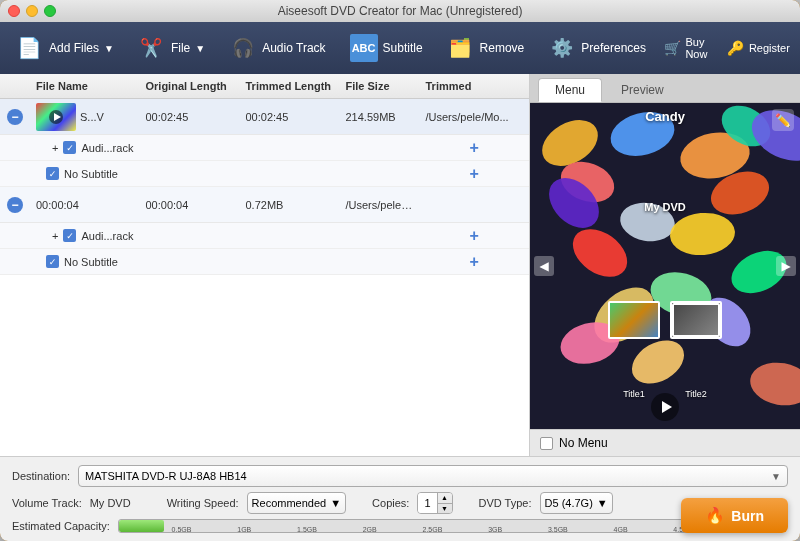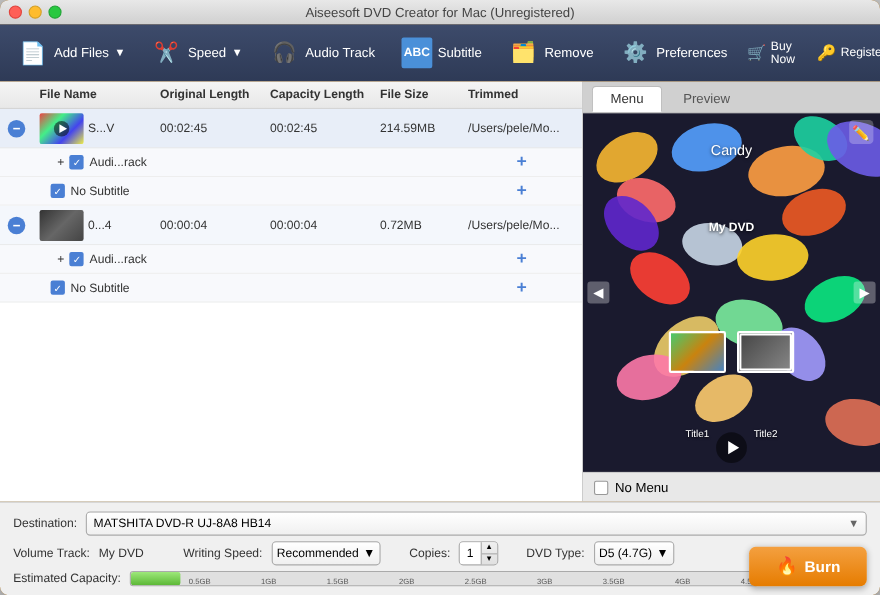--- a/index.html
+++ b/index.html
@@ -321,24 +321,23 @@
       color: white;
       font-size: 13px;
     }
     .preview-title-bar {
       position: absolute;
       top: 6px;
       left: 50%;
       transform: translateX(-50%);
       color: white;
       font-size: 13px;
-      font-weight: 400;
+      font-weight: 700;
       text-shadow: 0 1px 3px rgba(0,0,0,0.7);
       white-space: nowrap;
-      margin-top: 20px;
     }
     .preview-dvd-label {
       position: absolute;
       top: 30%;
       left: 50%;
       transform: translateX(-50%);
       color: white;
       font-size: 11px;
       font-weight: 600;
       text-shadow: 0 1px 3px rgba(0,0,0,0.8);
@@ -556,21 +555,21 @@
 
   <div class="toolbar">
     <div class="toolbar-btn">
       <div class="toolbar-icon" style="font-size:20px;">📄</div>
       <span>Add Files</span>
       <span style="font-size:10px;">▼</span>
     </div>
     <div class="toolbar-divider"></div>
     <div class="toolbar-btn">
       <div class="toolbar-icon" style="font-size:18px;">✂️</div>
-      <span>Speed</span>
+      <span>File</span>
       <span style="font-size:10px;">▼</span>
     </div>
     <div class="toolbar-divider"></div>
     <div class="toolbar-btn">
       <div class="toolbar-icon" style="font-size:18px;">🎧</div>
       <span>Audio Track</span>
     </div>
     <div class="toolbar-divider"></div>
     <div class="toolbar-btn">
       <div class="toolbar-icon" style="font-size:16px; background:#4a90d9; color:white; border-radius:2px; padding:1px 3px; font-size:11px; font-weight:bold;">ABC</div>
@@ -599,21 +598,21 @@
   </div>
 
   <div class="content-area">
 
     <div class="file-panel">
 
       <div class="file-header">
         <div class="file-header-cell"></div>
         <div class="file-header-cell">File Name</div>
         <div class="file-header-cell">Original Length</div>
-        <div class="file-header-cell">Capacity Length</div>
+        <div class="file-header-cell">Trimmed Length</div>
         <div class="file-header-cell">File Size</div>
         <div class="file-header-cell">Trimmed</div>
       </div>
 
       <div class="file-list">
 
         <div class="file-row">
           <div class="file-row-cell" style="display:flex;align-items:center;justify-content:center;">
             <div class="minus-btn">−</div>
           </div>
@@ -658,26 +657,20 @@
           <div class="sub-row-cell"></div>
           <div class="sub-row-cell"></div>
           <div class="sub-row-cell" style="display:flex;align-items:center;justify-content:center;">
             <span class="plus-btn">+</span>
           </div>
         </div>
 
         <div class="file-row alt">
           <div class="file-row-cell" style="display:flex;align-items:center;justify-content:center;">
             <div class="minus-btn">−</div>
-          </div>
-          <div class="file-row-cell">
-            <div class="name-cell-content">
-              <div class="file-thumb thumb-dark"></div>
-              <span>0...4</span>
-            </div>
           </div>
           <div class="file-row-cell">00:00:04</div>
           <div class="file-row-cell">00:00:04</div>
           <div class="file-row-cell">0.72MB</div>
           <div class="file-row-cell">/Users/pele/Mo...</div>
         </div>
 
         <div class="sub-row">
           <div class="sub-row-cell"></div>
           <div class="sub-row-cell" style="display:flex;align-items:center;gap:5px;">

